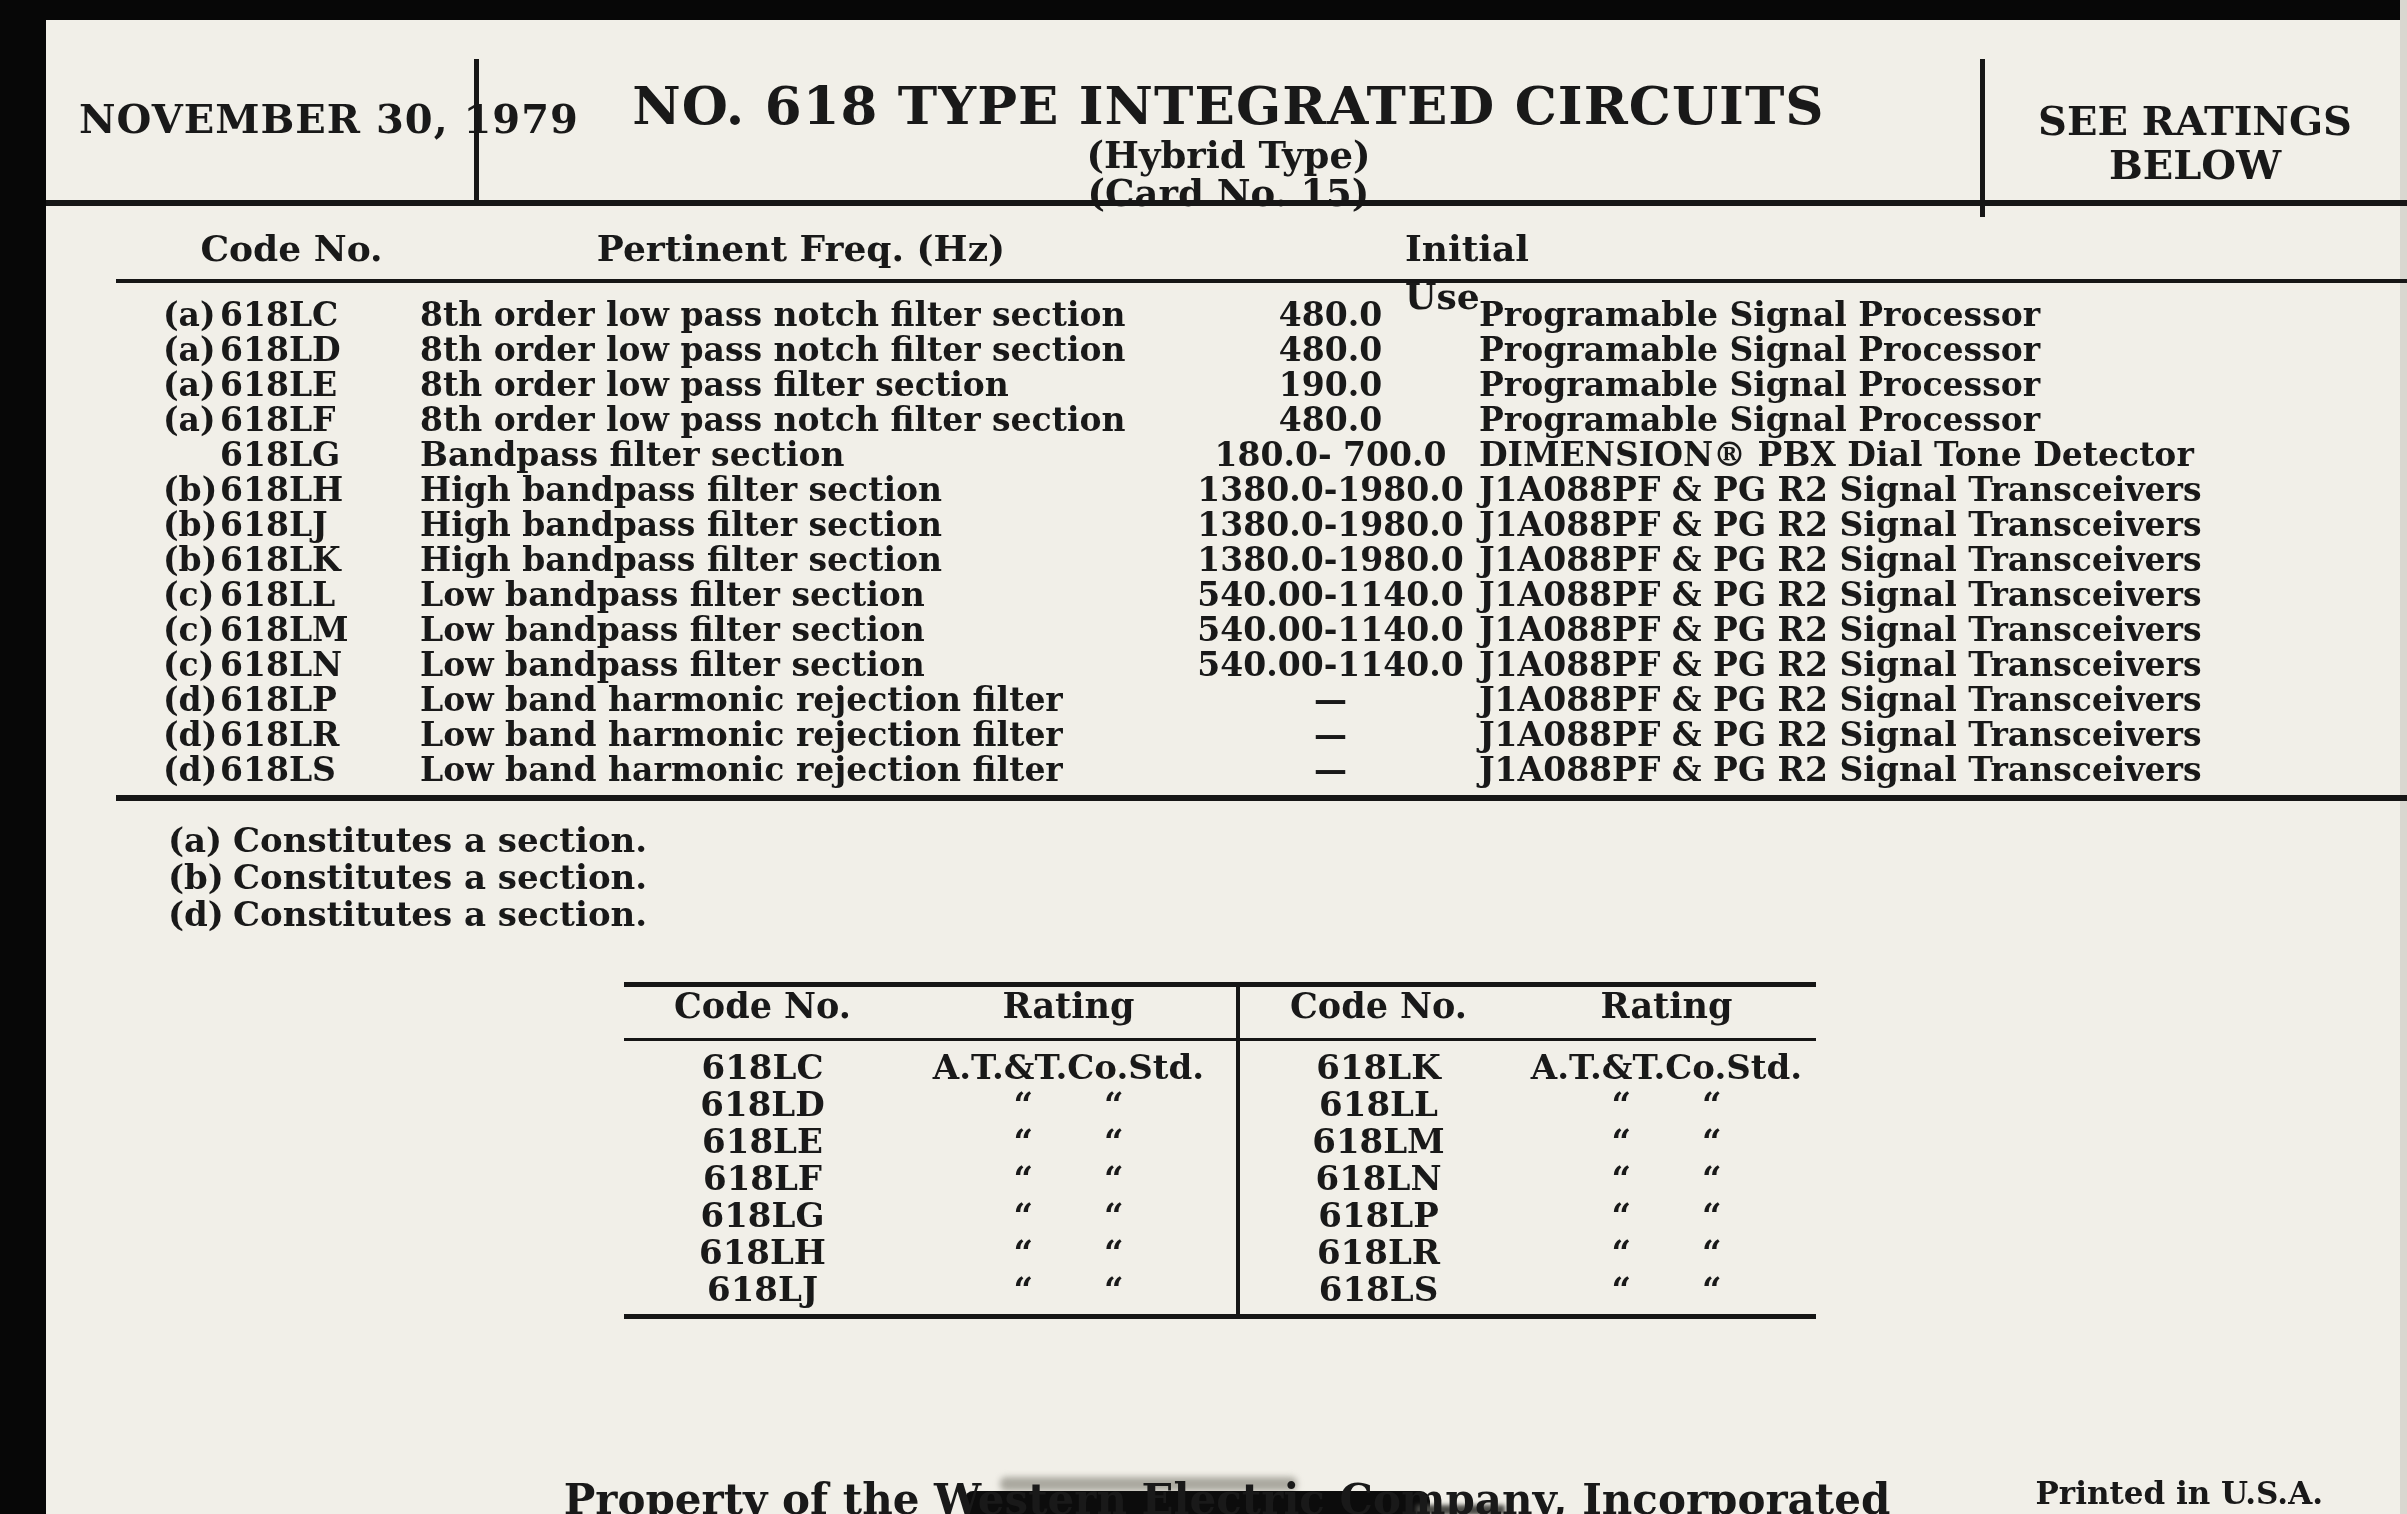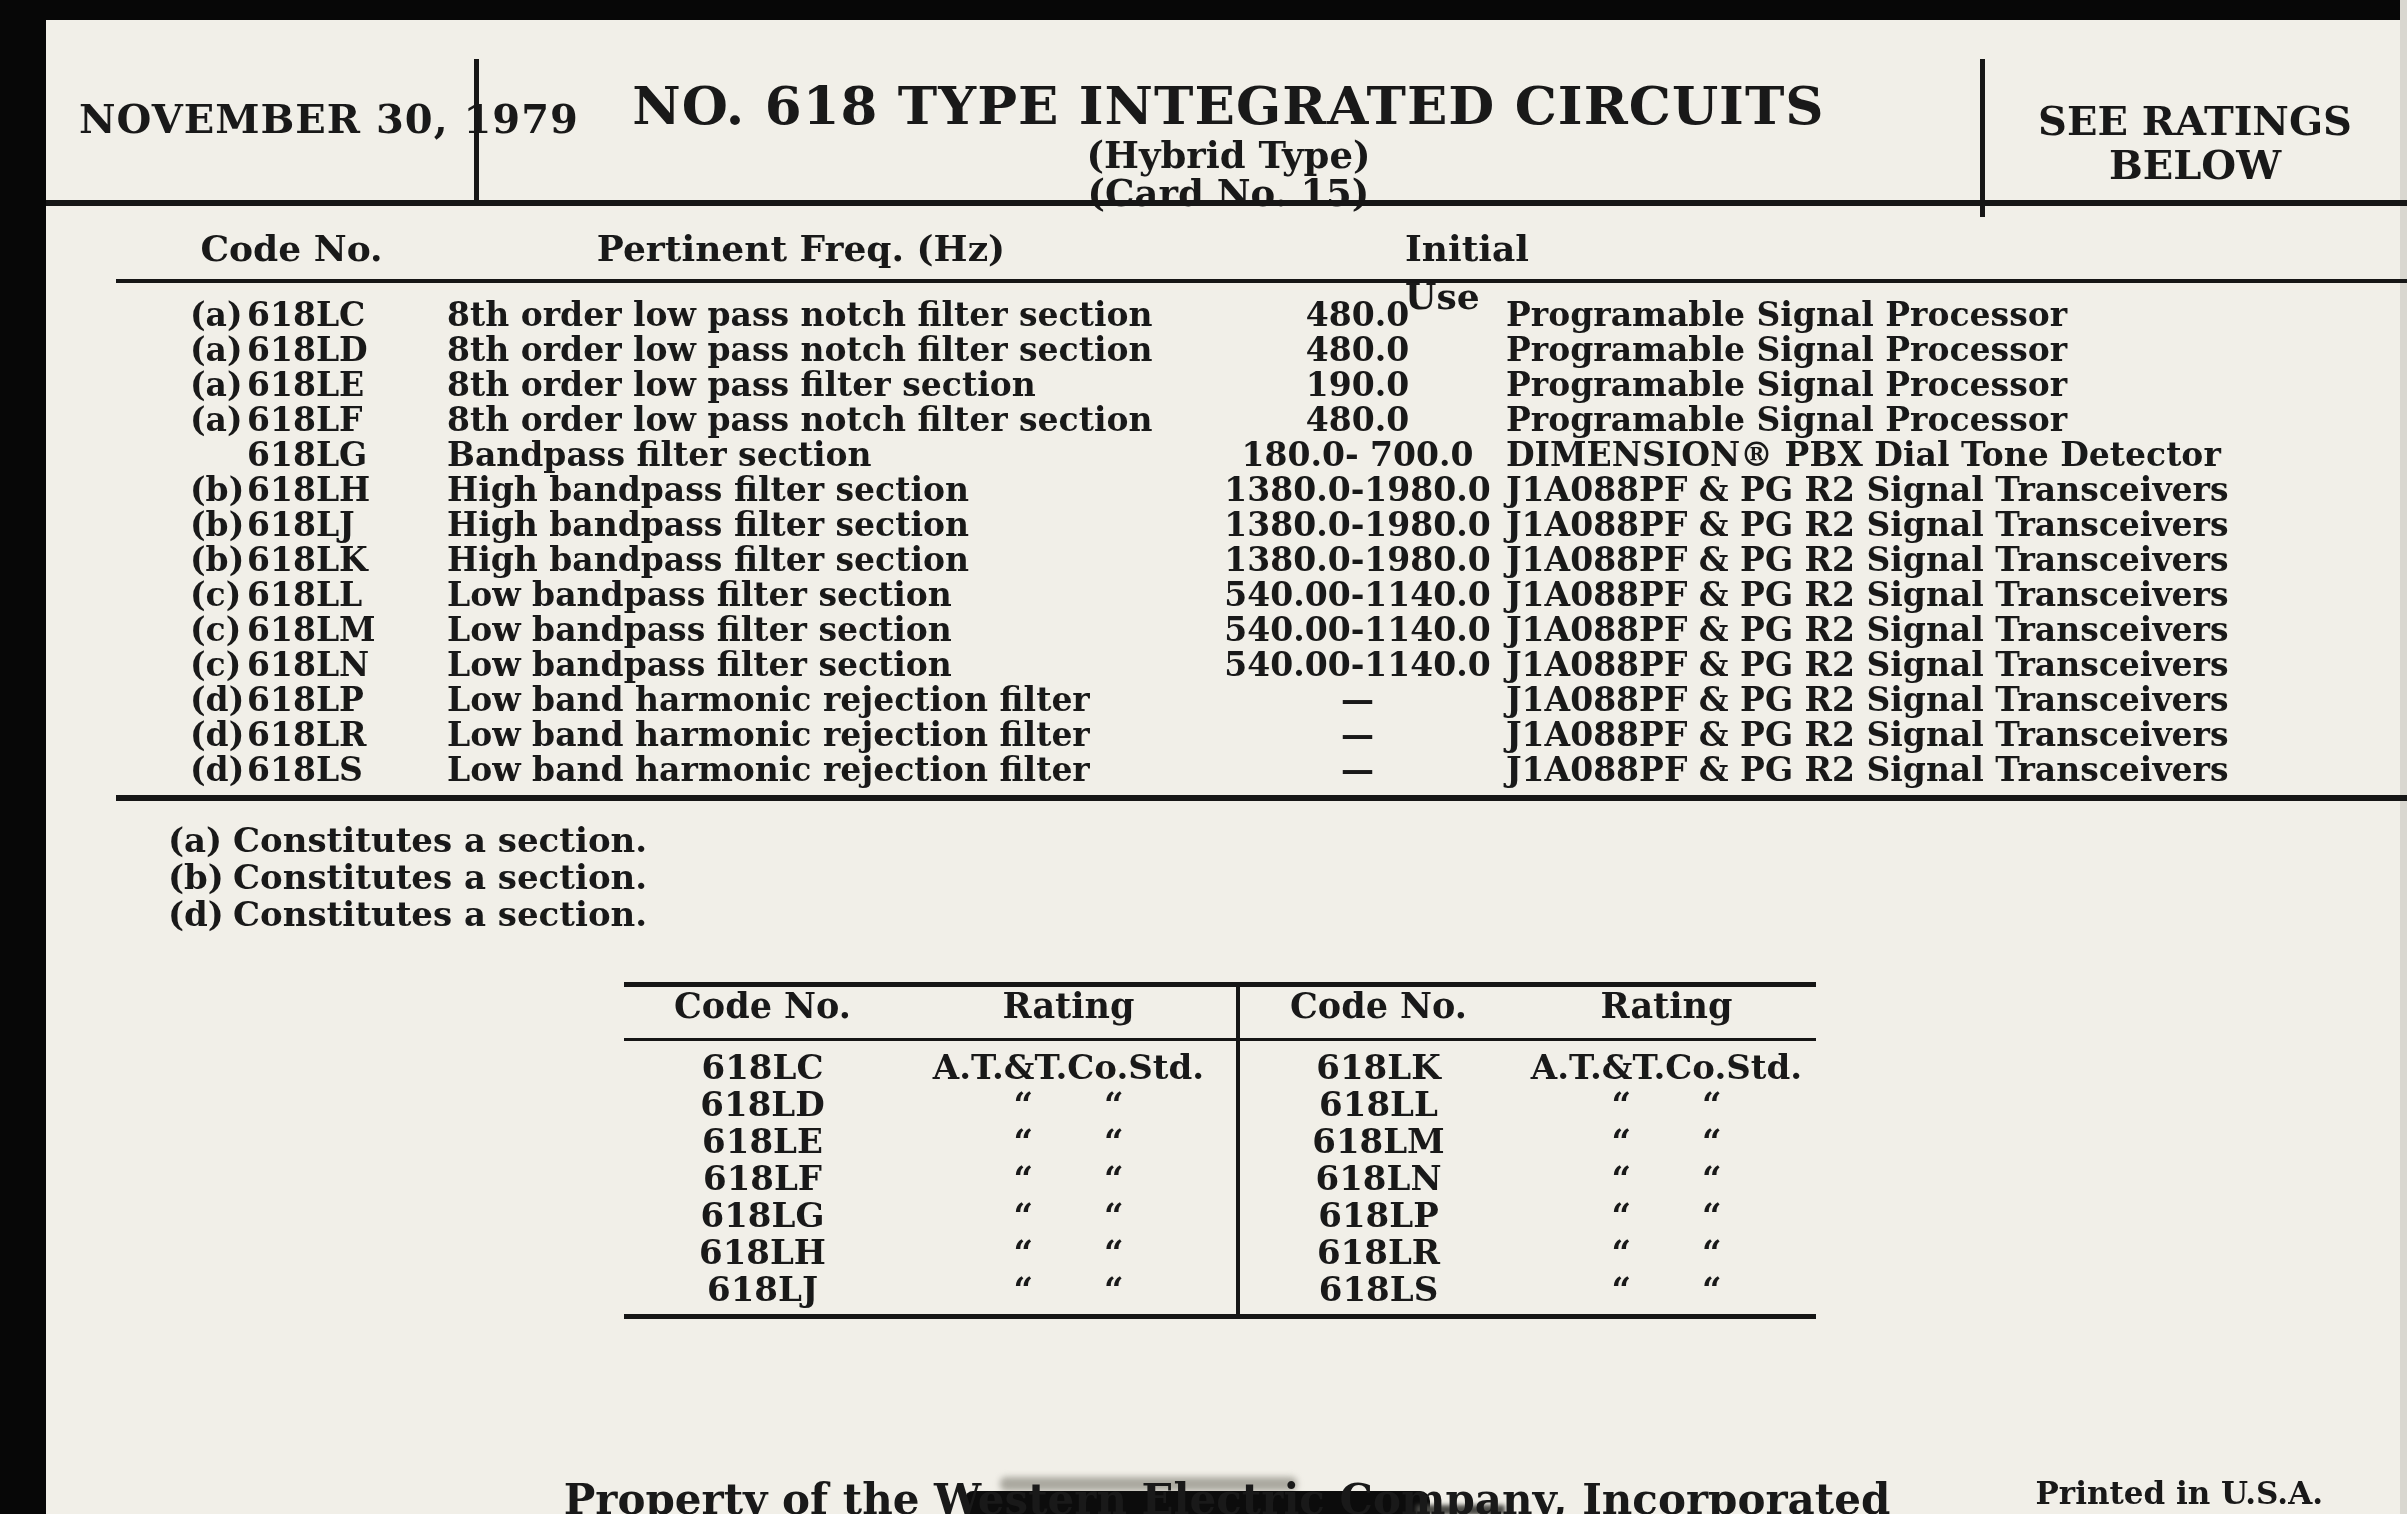--- a/index.html
+++ b/index.html
@@ -43,21 +43,21 @@
 
   
   .main-table { position:absolute; left:0; right:0; top:224px; padding-left:163px; padding-right:8px; }
   .trow { display:grid; grid-template-columns: 257px 762px 297px 1fr; align-items:baseline; }
   .thead { height:55px; font-size:36px; line-height:48px; }
   .th-code { text-align:center; }
   .th-func { padding-left:153px; }
   .th-freq { text-align:center; }
   .th-use  { padding-left:223px; }
   .rule-thead   { height:4px; background:#161616; margin-left:-47px; margin-right:-8px; }
-  .tbody { padding-top:14px; font-size:33px;margin-left:27px; }
+  .tbody { padding-top:14px; font-size:33px; }
   .tbody .trow { height:35px; line-height:35px; }
   .c-code .pfx { display:inline-block; width:57px; }
   .c-freq { text-align:center; }
   .rule-tbottom { height:6px; background:#161616; margin-left:-47px; margin-right:-8px; margin-top:8px; }
 
   
   .footnotes { position:absolute; left:168px; top:822px; font-size:34px; line-height:37px; }
   .fn-mark { display:inline-block; width:65px; }
 
   

